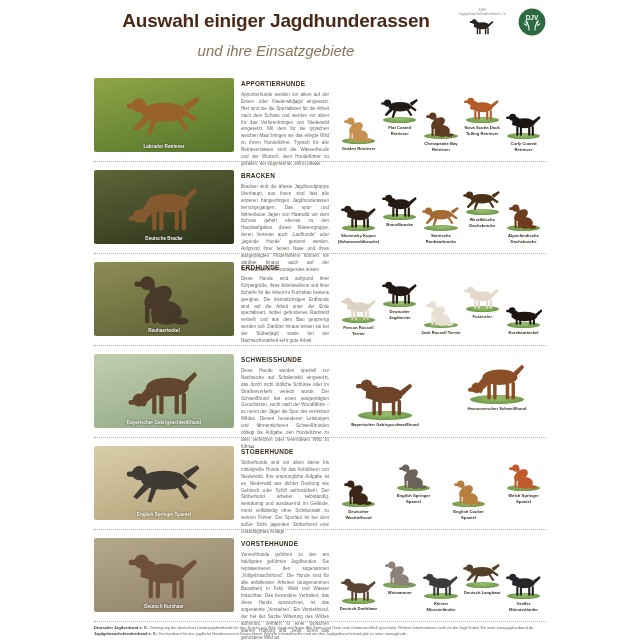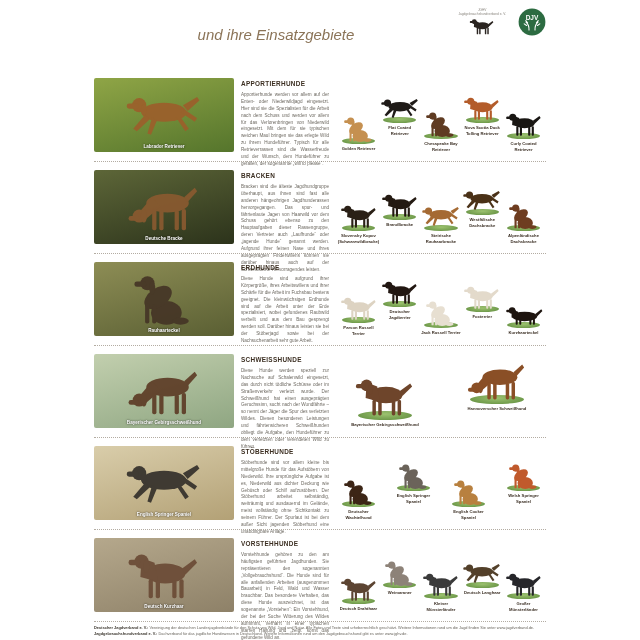--- a/index.html
+++ b/index.html
@@ -3,21 +3,21 @@
 <meta charset="utf-8">
 <style>
   *{margin:0;padding:0;box-sizing:border-box}
   html,body{width:640px;height:640px;background:#ffffff;font-family:"Liberation Sans",sans-serif;overflow:hidden}
   .content{width:452px;margin:0 auto}
 
   
   header{position:relative;height:70px;padding-top:10px}
   .titles{text-align:center;padding-right:88px}
   h1{font-size:19px;font-weight:bold;color:#4a2a16;letter-spacing:-.2px}
-  h2{font-size:15px;font-weight:400;font-style:italic;color:#8b7458;margin-top:16px}
+  h2{font-size:15px;font-weight:400;font-style:italic;color:#8b7458;margin-top:10px}
   .logos{position:absolute;right:0;top:8px;display:flex;align-items:flex-start;gap:12px}
   .jghv{display:flex;flex-direction:column;align-items:center}
   .jghv-lines{font-size:3.2px;color:#8c8880;line-height:1.4;text-align:center}
   .jghv-dog{width:26px;height:18px;margin-top:1px}
   .djv-badge{display:block}
 
   
   .row{display:flex;gap:7px;height:92px;padding:8px 0 6px;border-bottom:1px dotted #b3aca2}
   .photo{width:140px;height:74px;flex:none;position:relative;border-radius:2px;overflow:hidden}
   .photo-dog{position:absolute;left:32px;top:13px;width:76px;height:52px;opacity:.92}
@@ -104,20 +104,21 @@
       <rect x="47" y="22" width="3.6" height="18" rx="1.5"></rect>
       <polygon points="49,12 58,4 60,7 52,16"></polygon>
     </symbol>
   </defs>
 </svg>
 
 <div class="content">
 
   <header>
     <div class="titles">
+      <h1>Auswahl einiger Jagdhunderassen</h1>
       <h2>und ihre Einsatzgebiete</h2>
     </div>
     <div class="logos">
       <div class="jghv">
         <div class="jghv-lines">
           <div>JGHV</div>
           <div>Jagdgebrauchshundverband e. V.</div>
         </div>
         <svg class="jghv-dog" viewBox="0 0 64 44" fill="#2a2420">
             <use href="#pose-standing"></use>

